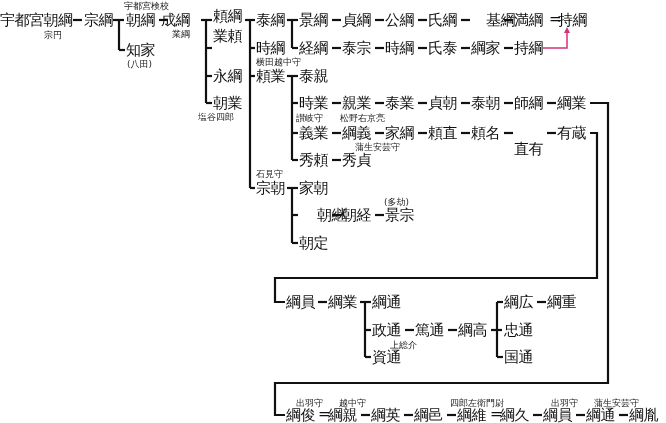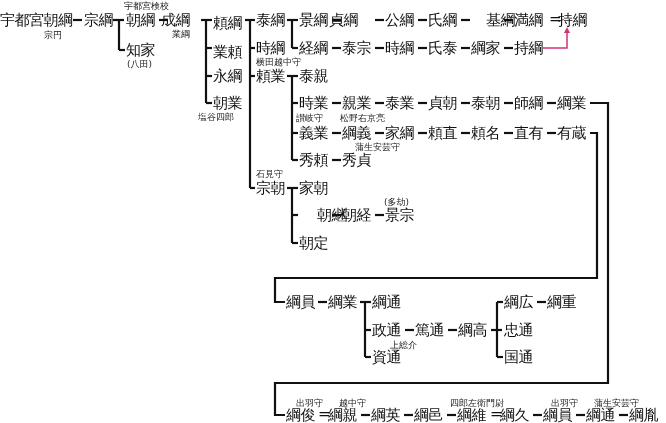--- a/index.html
+++ b/index.html
@@ -113,35 +113,35 @@
 <span class="n" style="left:0px;top:12px">宇都宮朝綱</span>
 <span class="note" style="left:44px;top:30px">宗円</span>
 <span class="n" style="left:84px;top:12px">宗綱</span>
 <span class="note" style="left:124px;top:1px">宇都宮検校</span>
 <span class="n" style="left:126px;top:12px">朝綱</span>
 <span class="n" style="left:126px;top:42px">知家</span>
 <span class="note" style="left:127px;top:59px">(八田)</span>
 <span class="n" style="left:161px;top:12px">成綱</span>
 <span class="note" style="left:172px;top:29px">業綱</span>
 
-<span class="n" style="left:213px;top:15px">頼綱</span>
-<span class="n" style="left:213px;top:44px">業頼</span>
+<span class="n" style="left:213px;top:8px">頼綱</span>
+<span class="n" style="left:213px;top:28px">業頼</span>
 <span class="n" style="left:213px;top:68px">永綱</span>
 <span class="n" style="left:213px;top:95px">朝業</span>
 <span class="note" style="left:198px;top:112px">塩谷四郎</span>
 
 <span class="n" style="left:256px;top:12px">泰綱</span>
 <span class="n" style="left:256px;top:40px">時綱</span>
 <span class="note" style="left:256px;top:57px">横田越中守</span>
 <span class="n" style="left:256px;top:68px">頼業</span>
 <span class="note" style="left:256px;top:169px">石見守</span>
 <span class="n" style="left:256px;top:180px">宗朝</span>
 
 <span class="n" style="left:299px;top:12px">景綱</span>
-<span class="n" style="left:329px;top:12px">貞綱</span>
+<span class="n" style="left:342px;top:12px">貞綱</span>
 <span class="n" style="left:385px;top:12px">公綱</span>
 <span class="n" style="left:428px;top:12px">氏綱</span>
 <span class="n" style="left:486px;top:12px">基綱</span>
 <span class="n" style="left:514px;top:12px">満綱</span>
 <span class="sym" style="left:549px;top:11px">=</span>
 <span class="n" style="left:558px;top:12px">持綱</span>
 
 <span class="n" style="left:299px;top:40px">経綱</span>
 <span class="n" style="left:342px;top:40px">泰宗</span>
 <span class="n" style="left:385px;top:40px">時綱</span>
@@ -159,21 +159,21 @@
 <span class="n" style="left:514px;top:95px">師綱</span>
 <span class="n" style="left:557px;top:95px">綱業</span>
 
 <span class="note" style="left:296px;top:113px">讃岐守</span>
 <span class="note" style="left:340px;top:113px">松野右京亮</span>
 <span class="n" style="left:299px;top:125px">義業</span>
 <span class="n" style="left:342px;top:125px">綱義</span>
 <span class="n" style="left:385px;top:125px">家綱</span>
 <span class="n" style="left:428px;top:125px">頼直</span>
 <span class="n" style="left:471px;top:125px">頼名</span>
-<span class="n" style="left:514px;top:125px">直有</span>
+<span class="n" style="left:514px;top:141px">直有</span>
 <span class="n" style="left:557px;top:125px">有蔵</span>
 <span class="note" style="left:355px;top:142px">蒲生安芸守</span>
 
 <span class="n" style="left:299px;top:152px">秀頼</span>
 <span class="n" style="left:342px;top:152px">秀貞</span>
 
 <span class="n" style="left:299px;top:180px">家朝</span>
 <span class="n" style="left:317px;top:207px">朝継</span>
 <span class="n" style="left:342px;top:207px">朝経</span>
 <span class="note" style="left:384px;top:197px">(多劫)</span>

